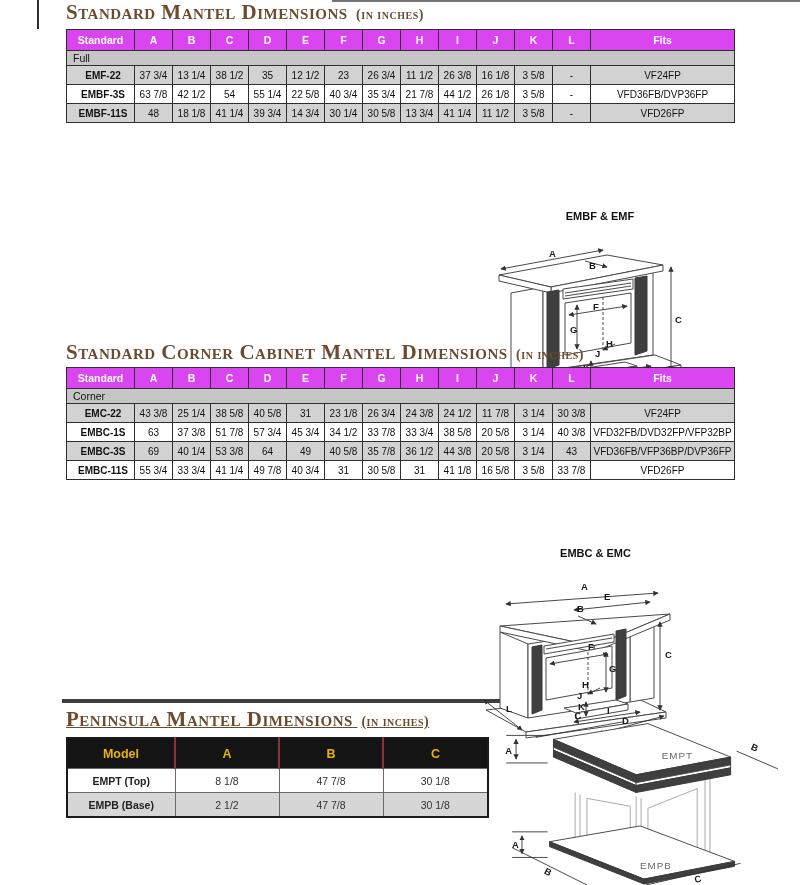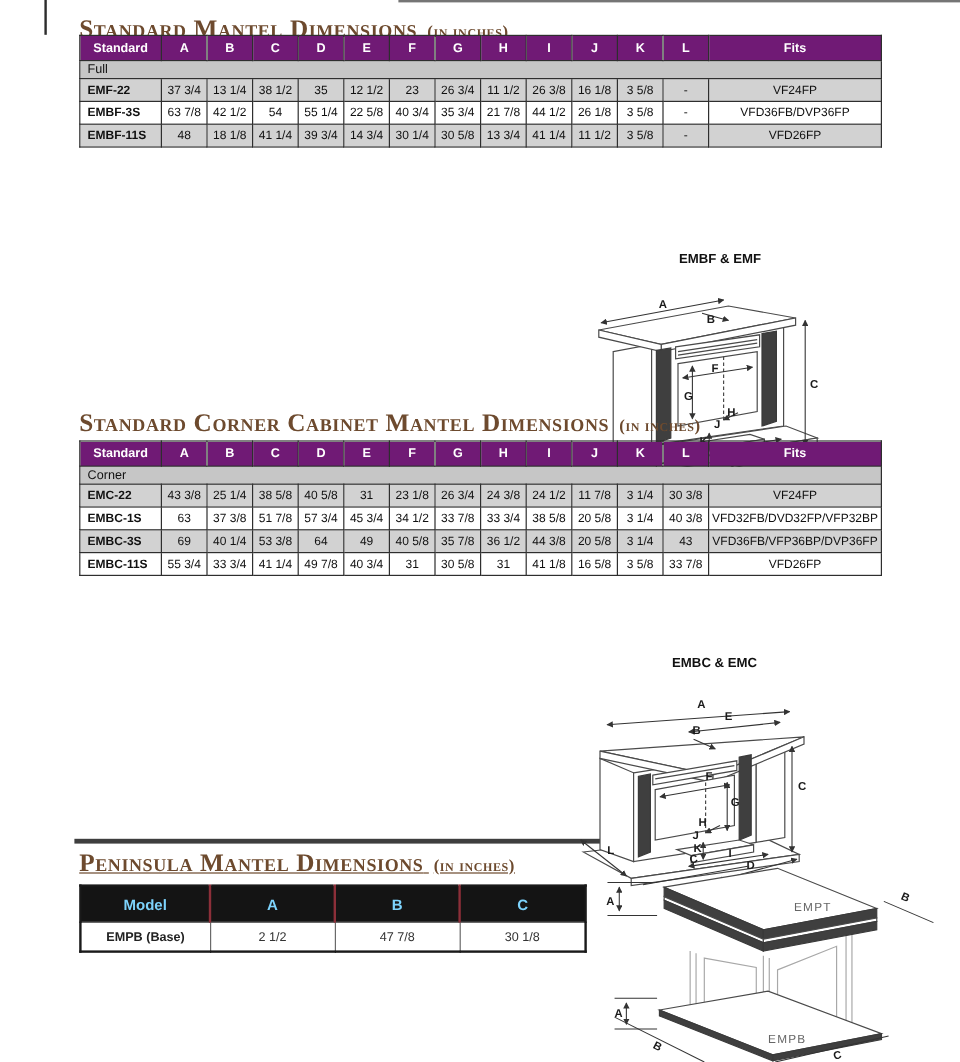--- a/index.html
+++ b/index.html
@@ -13,33 +13,33 @@
 
   
   .sec-title{position:absolute;font-family:"Liberation Serif",serif;font-weight:bold;
              font-variant:small-caps;color:#6d4a2e;letter-spacing:.5px;white-space:nowrap;}
   .sec-title .main{font-size:21px;}
   .sec-title .suffix{font-size:14px;margin-left:4px;}
 
   
   table.dim{position:absolute;left:66px;width:668px;border-collapse:collapse;table-layout:fixed;}
   table.dim th,table.dim td{border:1px solid #2e2e2e;overflow:hidden;white-space:nowrap;}
-  table.dim thead tr.head th{background:#701a75;color:#fff;font-size:10.5px;font-weight:bold;
+  table.dim thead tr.head th{background:#d946ef;color:#fff;font-size:10.5px;font-weight:bold;
                              height:20px;padding:0 2px;}
   table.dim thead tr.group td{background:#c6c6c6;font-size:10.5px;font-weight:normal;color:#111;
                               height:14px;text-align:left;padding:0 6px;}
   table.dim tbody td{font-size:10px;text-align:center;height:18px;padding:0 1px;color:#111;}
-  table.dim tbody td:first-child{font-weight:bold;padding-left:6px;text-align:left;}
+  table.dim tbody td:first-child{font-weight:bold;padding-left:6px;text-align:center;}
   table.dim tbody tr:nth-child(odd){background:#d2d2d2;}
   table.dim tbody tr:nth-child(even){background:#fff;}
 
   
   table.pen{position:absolute;left:66px;top:737px;width:421px;border-collapse:collapse;table-layout:fixed;
             border:2px solid #1a1a1a;}
-  table.pen thead th{background:#141414;color:#7dd3fc;font-size:12.5px;font-weight:bold;height:27px;
+  table.pen thead th{background:#141414;color:#eab308;font-size:12.5px;font-weight:bold;height:27px;
                      text-align:center;border-left:2px solid #8c2f39;}
   table.pen thead th:first-child{border-left:none;}
   table.pen tbody td{font-size:10.5px;text-align:center;height:21px;border:1px solid #6a6a6a;color:#333;}
   table.pen tbody td:first-child{font-weight:bold;color:#222;}
   table.pen tbody tr:nth-child(1){background:#fff;}
   table.pen tbody tr:nth-child(2){background:#d6d6d6;}
 
   
   .diagram{position:absolute;}
   .diagram .caption{font-size:11px;font-weight:bold;text-align:center;color:#111;margin-bottom:1px;margin-top:43px;}
@@ -53,21 +53,21 @@
 </style>
 </head>
 <body>
 
 <div id="page">
 
   <div class="edge-vline"></div>
   <div class="edge-topline"></div>
   <div class="pagebreak-band"></div>
 
-  <div class="sec-title" style="left:66px;top:12px;">
+  <div class="sec-title" style="left:66px;top:0px;">
     <span class="main">Standard Mantel Dimensions</span>
     <span class="suffix">(in inches)</span>
   </div>
 
   <table class="dim" style="top:29px;">
     <colgroup>
       <col style="width:68px;">
         <col style="width:38px;">
         <col style="width:38px;">
         <col style="width:38px;">
@@ -386,20 +386,26 @@
     <thead>
       <tr class="head">
           <th>Model</th>
           <th>A</th>
           <th>B</th>
           <th>C</th>
         </tr>
     </thead>
     <tbody>
         <tr>
+          <td>EMPT (Top)</td>
+          <td>8 1/8</td>
+          <td>47 7/8</td>
+          <td>30 1/8</td>
+        </tr>
+        <tr>
           <td>EMPB (Base)</td>
           <td>2 1/2</td>
           <td>47 7/8</td>
           <td>30 1/8</td>
         </tr>
       </tbody>
   </table>
 
   <div class="diagram" style="left:490px;top:698px;width:310px;">
     <svg width="310" height="187" viewBox="0 0 310 190">

